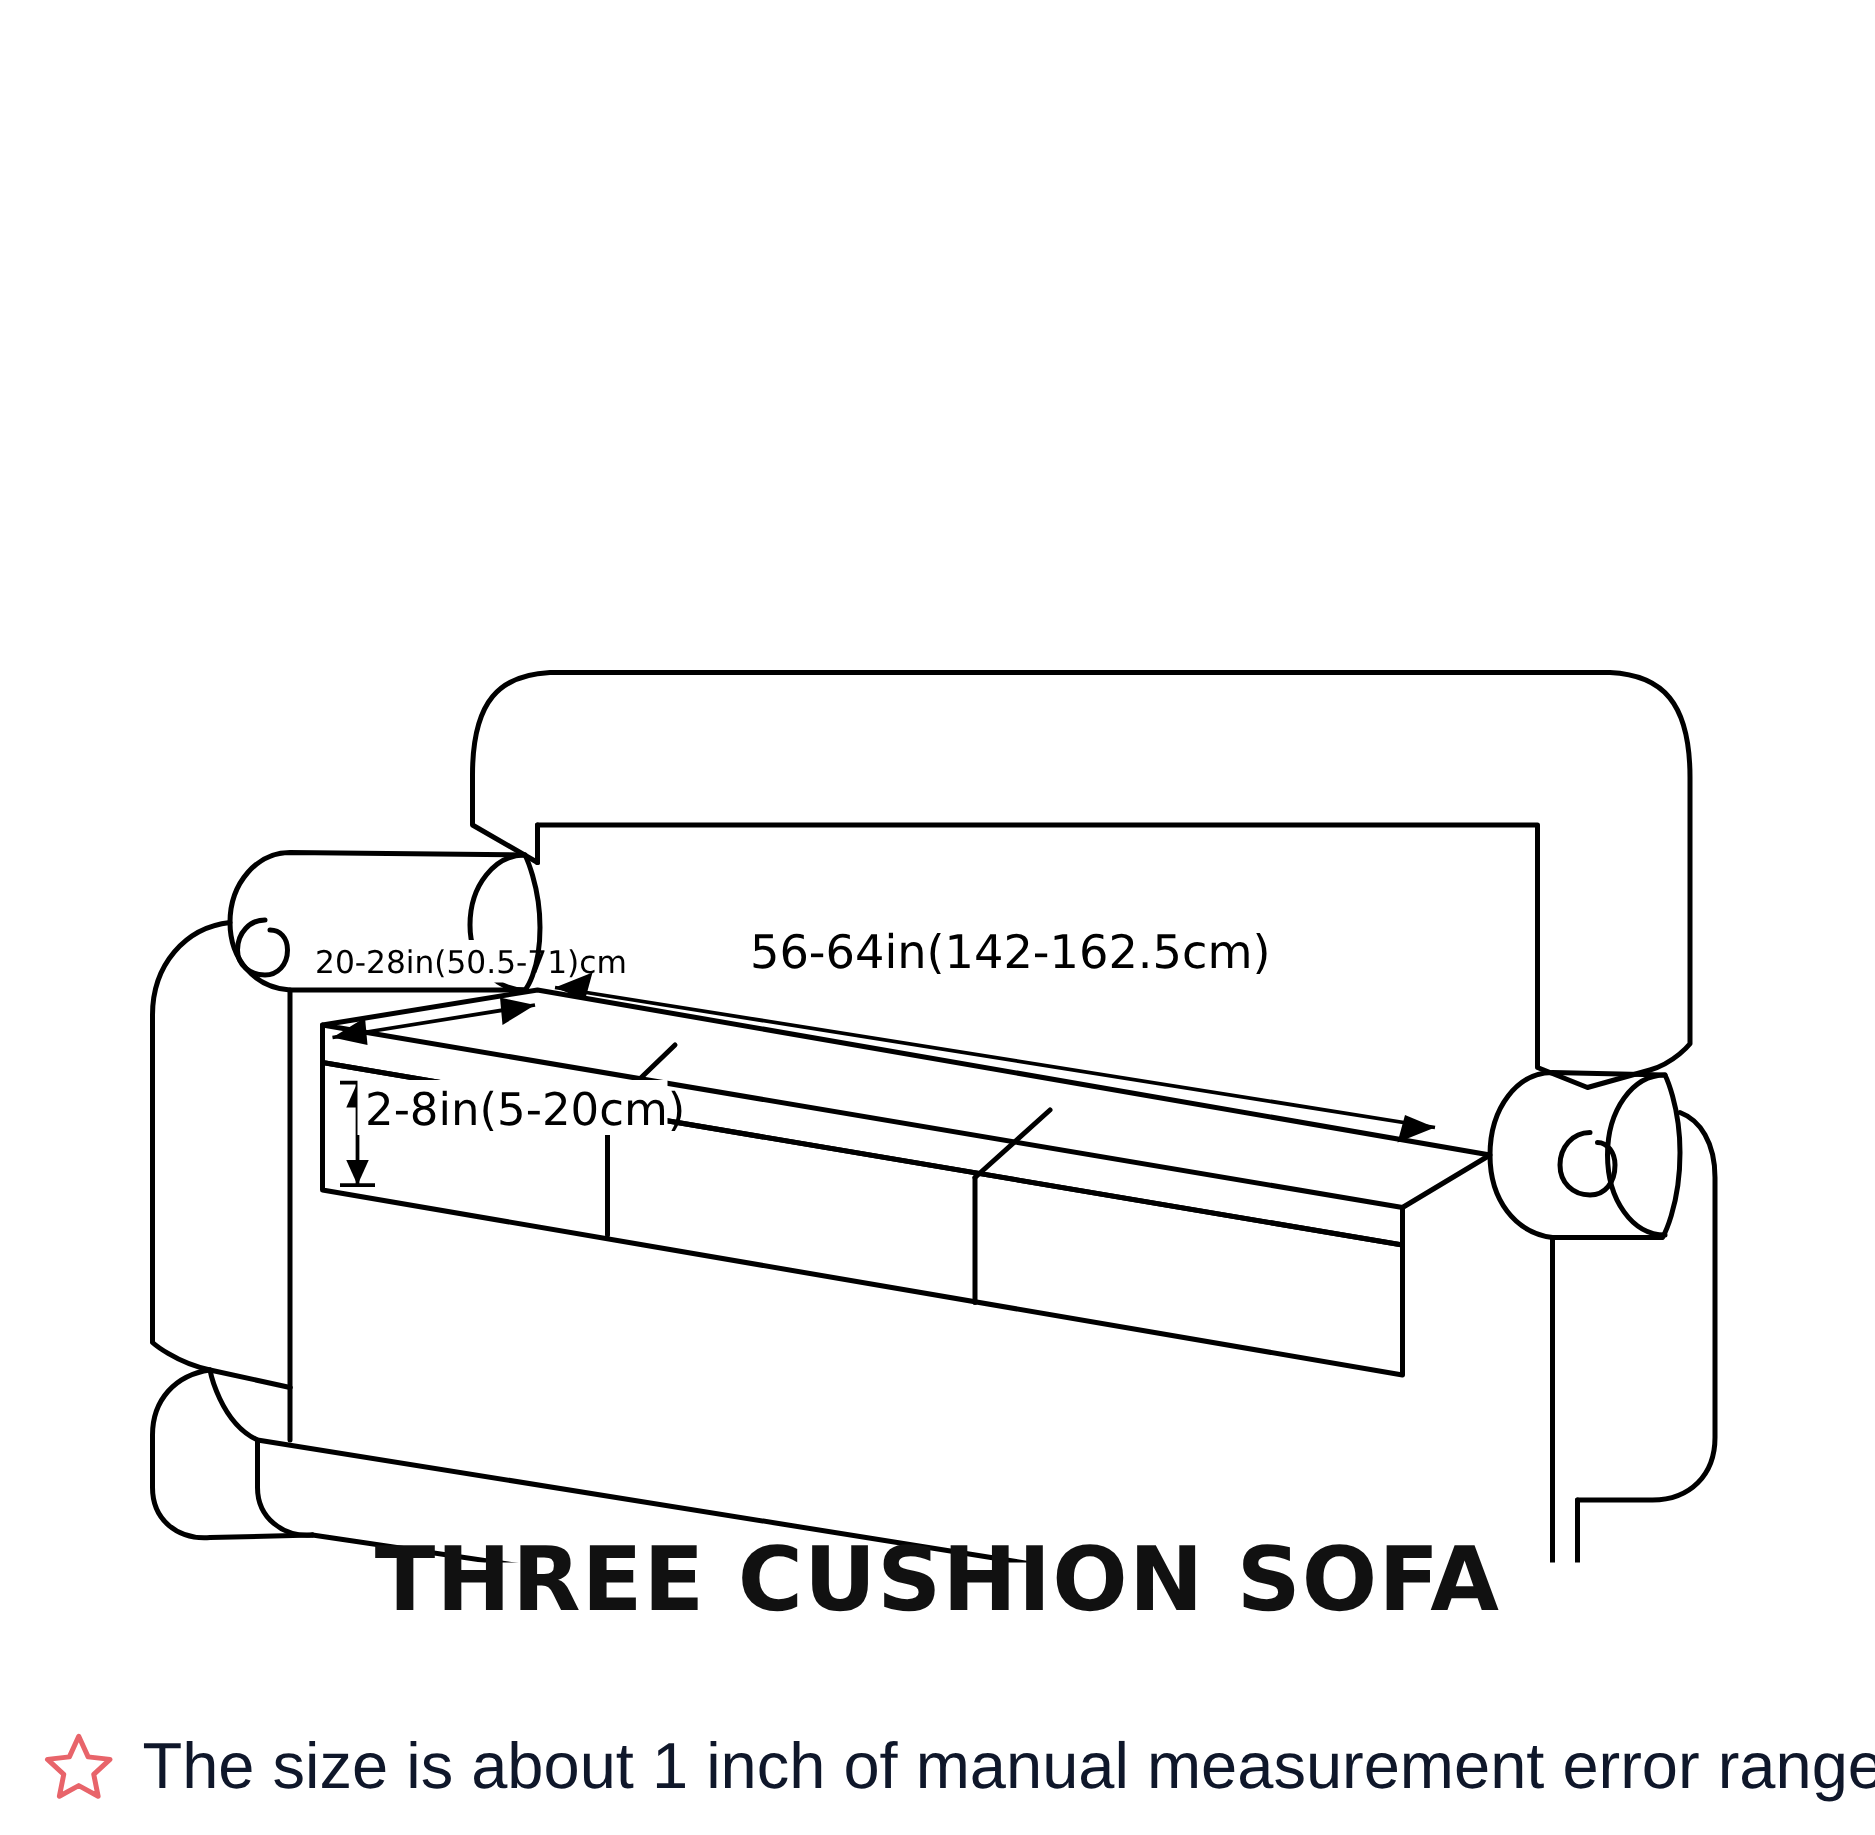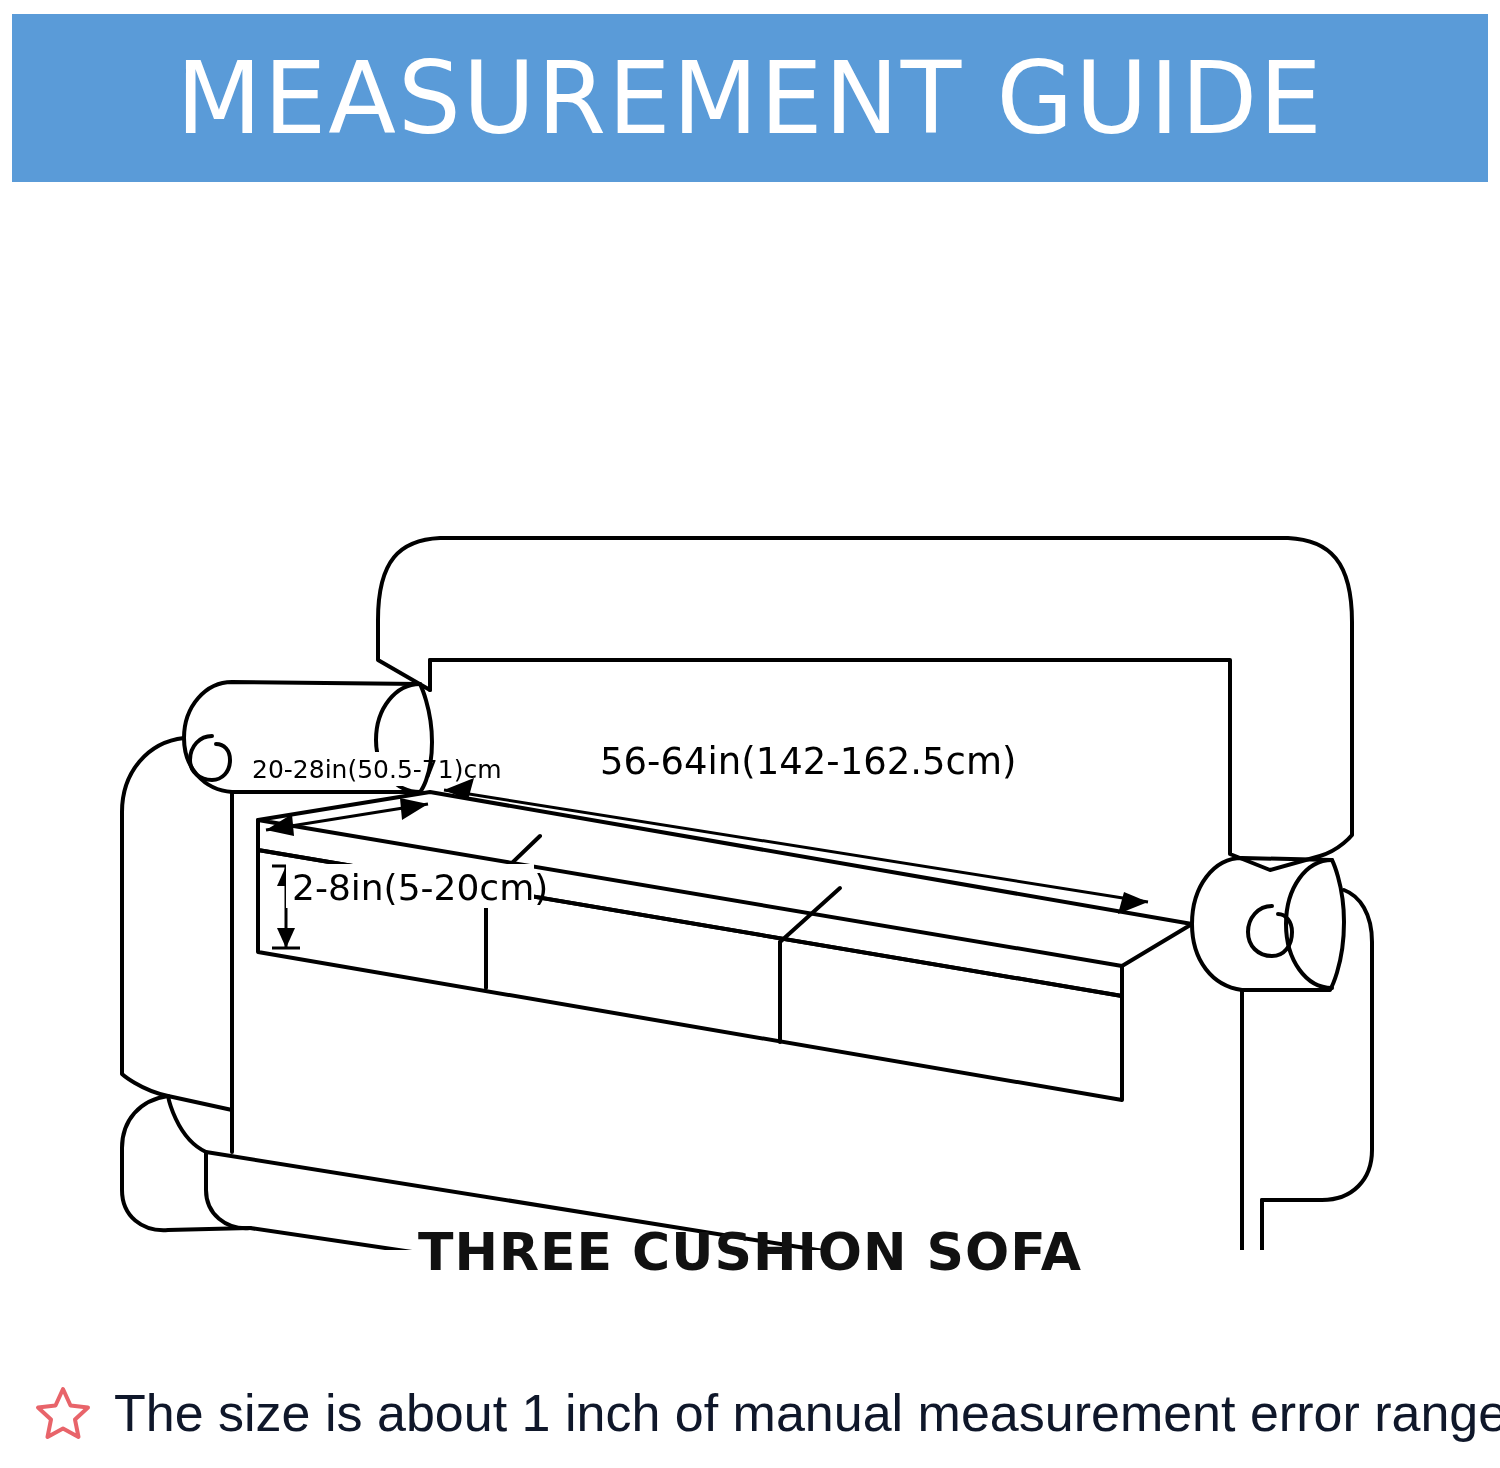--- a/index.html
+++ b/index.html
@@ -56,21 +56,21 @@
     display: block;
   }
 
   
   .caption {
     position: absolute;
     left: 0;
     top: 1222px;
     width: 1500px;
     text-align: center;
-    font-size: 52px;
+    font-size: 71px;
     font-weight: bold;
     letter-spacing: 1px;
     color: #111111;
     font-family: "DejaVu Sans", sans-serif;
   }
 
   
   .footer-note {
     position: absolute;
     left: 0;
@@ -92,23 +92,20 @@
     color: #0f172a;
     font-family: "Liberation Sans", sans-serif;
     white-space: nowrap;
   }
 </style>
 </head>
 <body>
 
 <div id="page">
 
-  <div class="header-banner">
-    <div class="header-title">MEASUREMENT GUIDE</div>
-  </div>
 
   <div class="illustration">
     <svg width="1500" height="1060" viewBox="0 0 1500 1060" xmlns="http://www.w3.org/2000/svg">
       <g fill="none" stroke="#000000" stroke-width="4" stroke-linejoin="round" stroke-linecap="round">
 
         <path d="M378 430 C378 370 400 350 440 348 L1288 348 C1330 350 1352 372 1352 432
                  L1352 645 C1352 645 1340 660 1320 666
                  L1270 680
                  L1230 664
                  L1230 470

